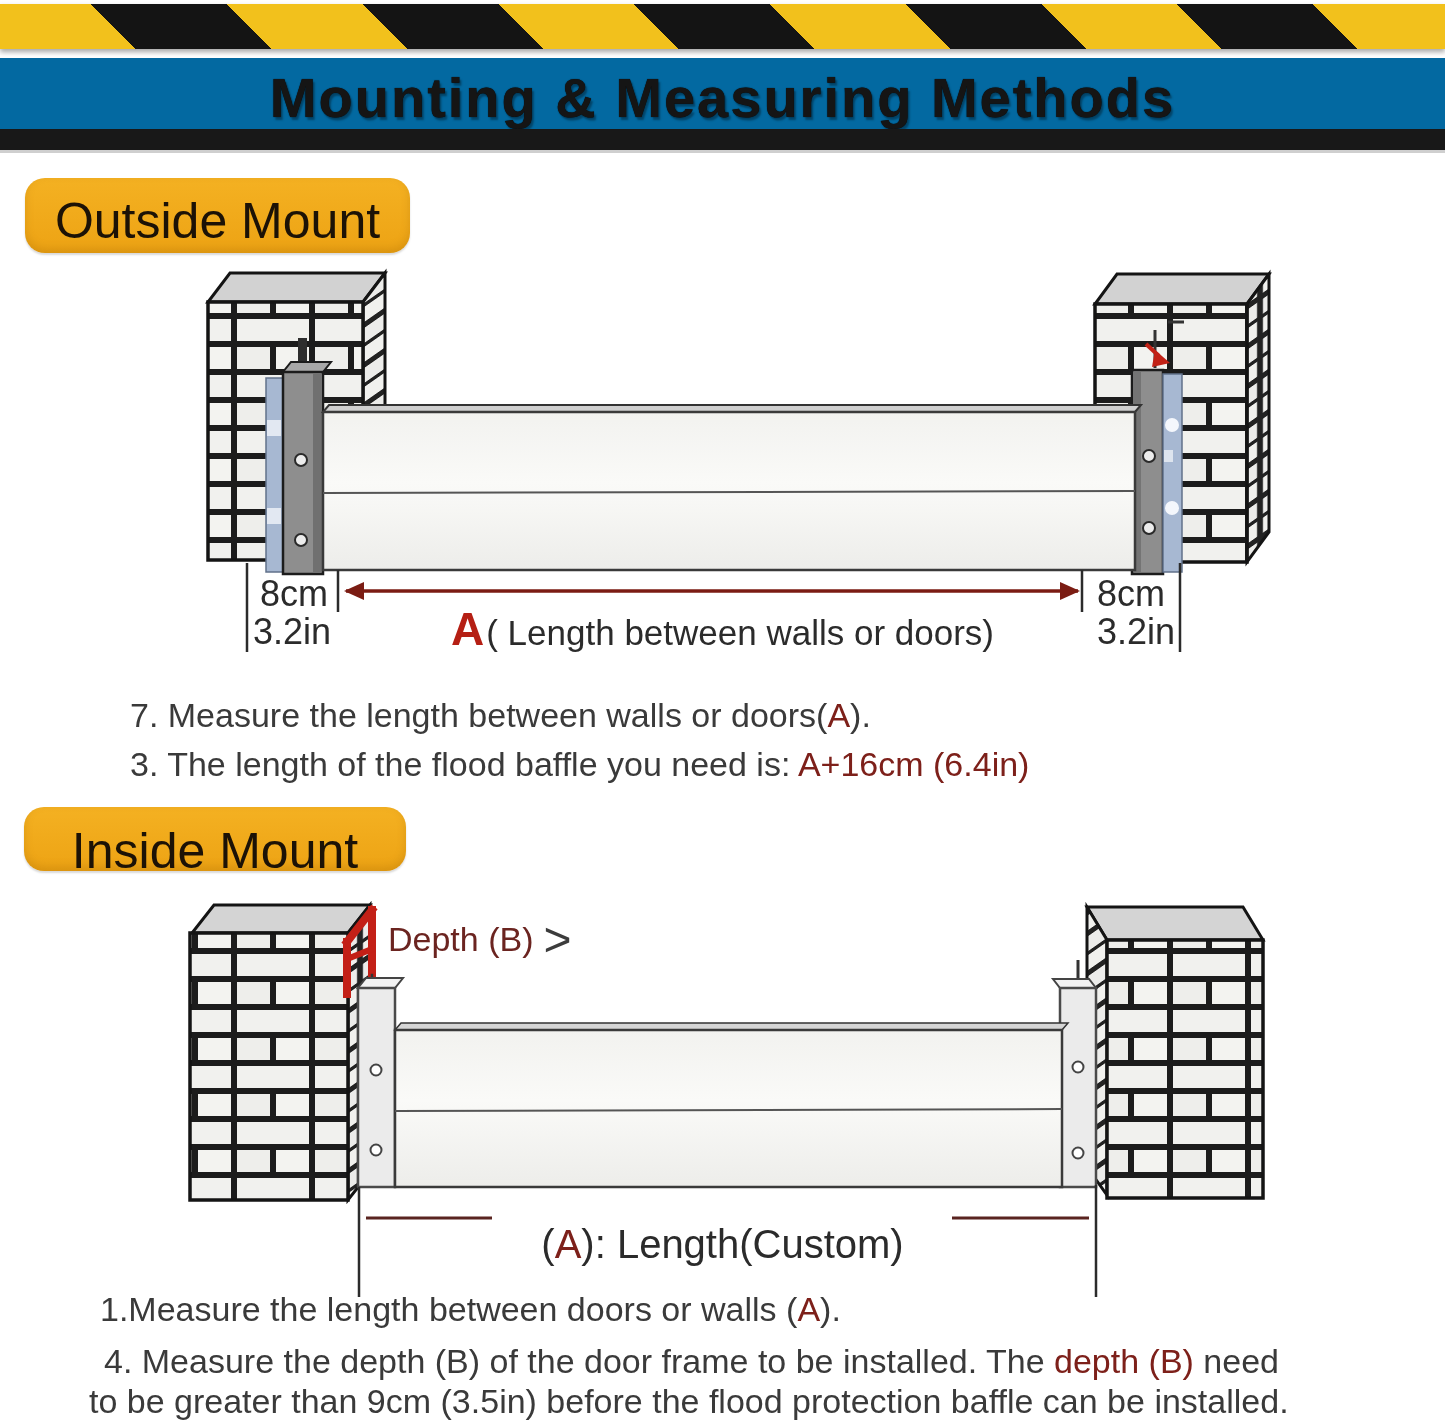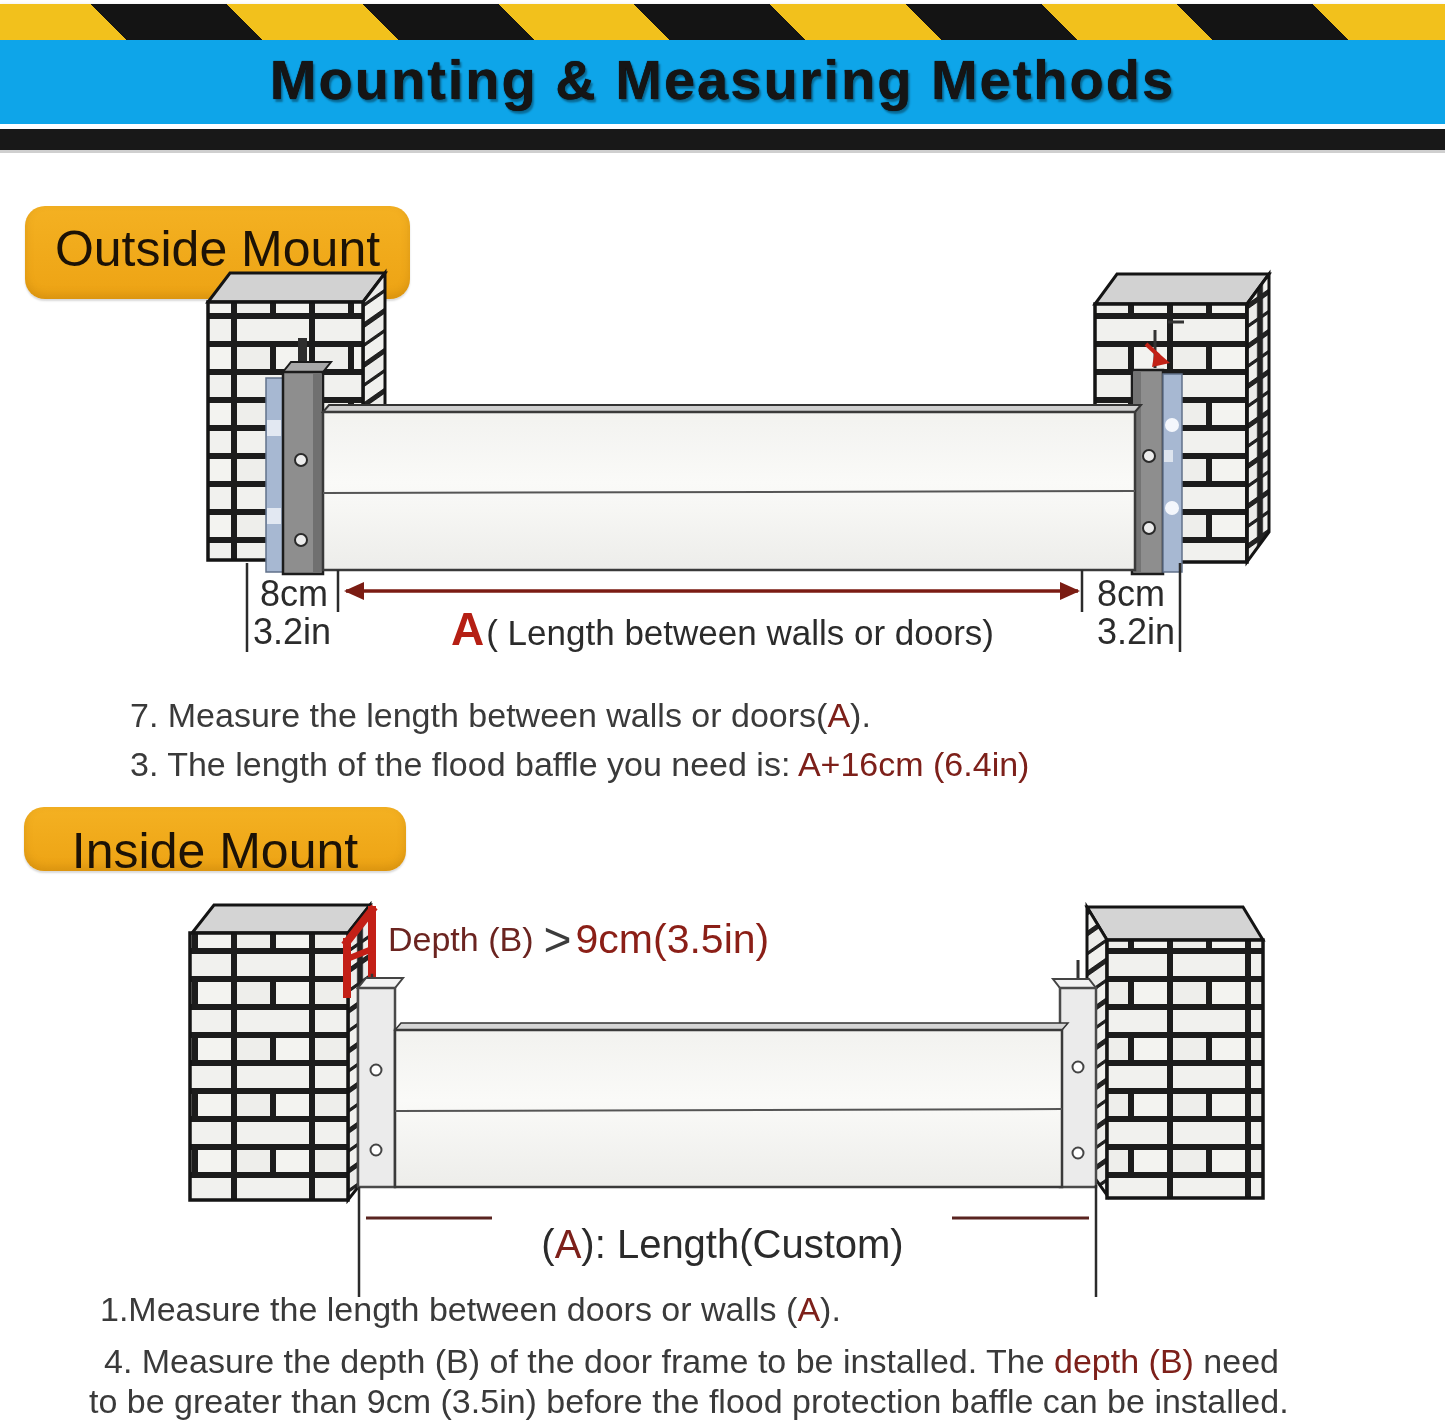--- a/index.html
+++ b/index.html
@@ -9,21 +9,21 @@
     font-family:"Liberation Sans", sans-serif;
     color:#2b2b2b;
   }
   .abs{position:absolute;}
   
   .hazard{
     left:0;top:4px;width:1445px;height:45px;
     background:repeating-linear-gradient(45deg,#f2c11c 0 96px,#141414 96px 192px);
     box-shadow:0 3px 5px rgba(0,0,0,.35);
   }
-  .title-band{left:0;top:40px;width:1445px;height:84px;background:#0ea5e9;}
+  .title-band{left:0;top:58px;width:1445px;height:84px;background:#0369a1;}
   .main-title{
     width:100%;text-align:center;line-height:80px;
     font-size:56px;font-weight:700;letter-spacing:2px;color:#151515;
     text-shadow:2px 3px 2px rgba(0,0,0,.35), 0 0 1px #000;
   }
   .header-bar{left:0;top:129px;width:1445px;height:21px;background:#181818;border-bottom:3px solid #cfcfcf;}
   
   .section-label{
     background:linear-gradient(#f4b122,#eda314);
     border-radius:20px;text-align:center;color:#1c1206;
@@ -46,21 +46,21 @@
 </style>
 </head>
 <body>
 
 <div class="abs hazard"></div>
 <div class="abs title-band">
   <div class="main-title">Mounting &amp; Measuring Methods</div>
 </div>
 <div class="abs header-bar"></div>
 
-<div class="abs section-label" style="left:25px;top:178px;width:385px;height:93px;margin-top:28px;">
+<div class="abs section-label" style="left:25px;top:178px;width:385px;height:75px;">
   <div class="lbl" style="line-height:87px;">Outside Mount</div>
 </div>
 
 <svg class="abs" style="left:0;top:260px;" width="1445" height="400" viewBox="0 0 1445 400">
   <defs>
     <pattern id="brickA" width="78" height="56" patternUnits="userSpaceOnUse">
       <rect width="78" height="56" fill="#1c1c1c"></rect>
       <rect x="3" y="3" width="72" height="22" fill="#f1f1ee"></rect>
       <rect x="3" y="31" width="33" height="22" fill="#eeeeeb"></rect>
       <rect x="42" y="31" width="33" height="22" fill="#f3f3f0"></rect>
@@ -229,21 +229,20 @@
     <line x1="359" y1="292" x2="359" y2="402" stroke="#2b2b2b" stroke-width="2.5"></line>
     <line x1="1096" y1="290" x2="1096" y2="402" stroke="#2b2b2b" stroke-width="2.5"></line>
     <line x1="366" y1="323" x2="492" y2="323" stroke="#5a2420" stroke-width="3"></line>
     <line x1="952" y1="323" x2="1089" y2="323" stroke="#5a2420" stroke-width="3"></line>
   </g>
 </svg>
 
 <div class="abs depth-line" style="left:388px;top:912px;">
   <span class="d-lab">Depth (B)</span>
   <span class="d-gt">&gt;</span>
-  <span class="d-val">9cm(3.5in)</span>
 </div>
 
 <div class="abs len-label" style="left:50%;top:1222px;transform:translateX(-50%);">
   <span>(</span><span class="maroon">A</span><span>): Length(Custom)</span>
 </div>
 
 <div class="abs instr" style="left:100px;top:1290px;">
   <span>1.Measure the length between doors or walls (</span><span class="maroon">A</span><span>).</span>
 </div>
 <div class="abs instr" style="left:104px;top:1342px;">

